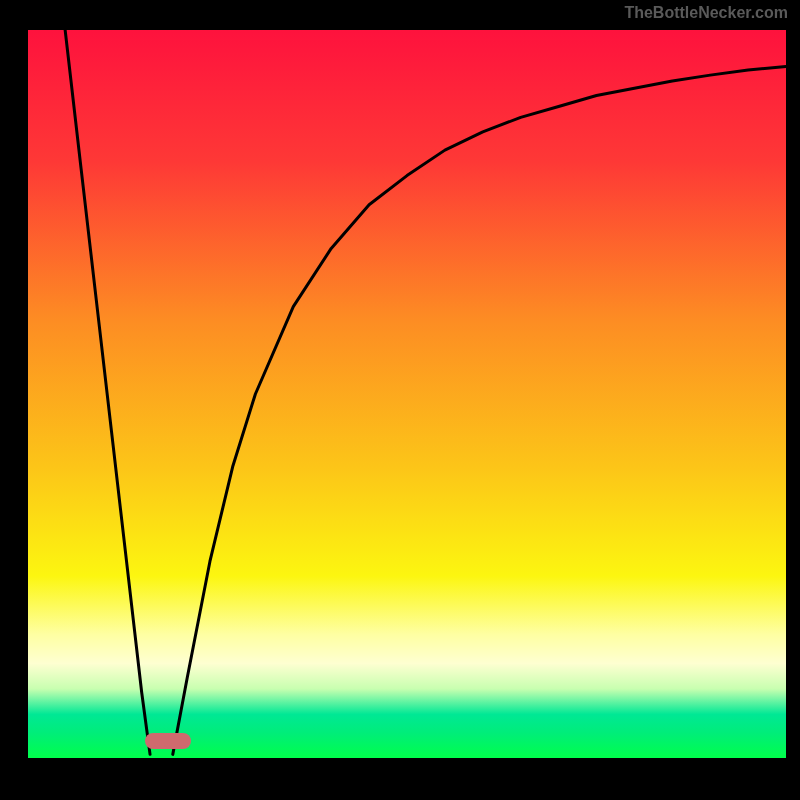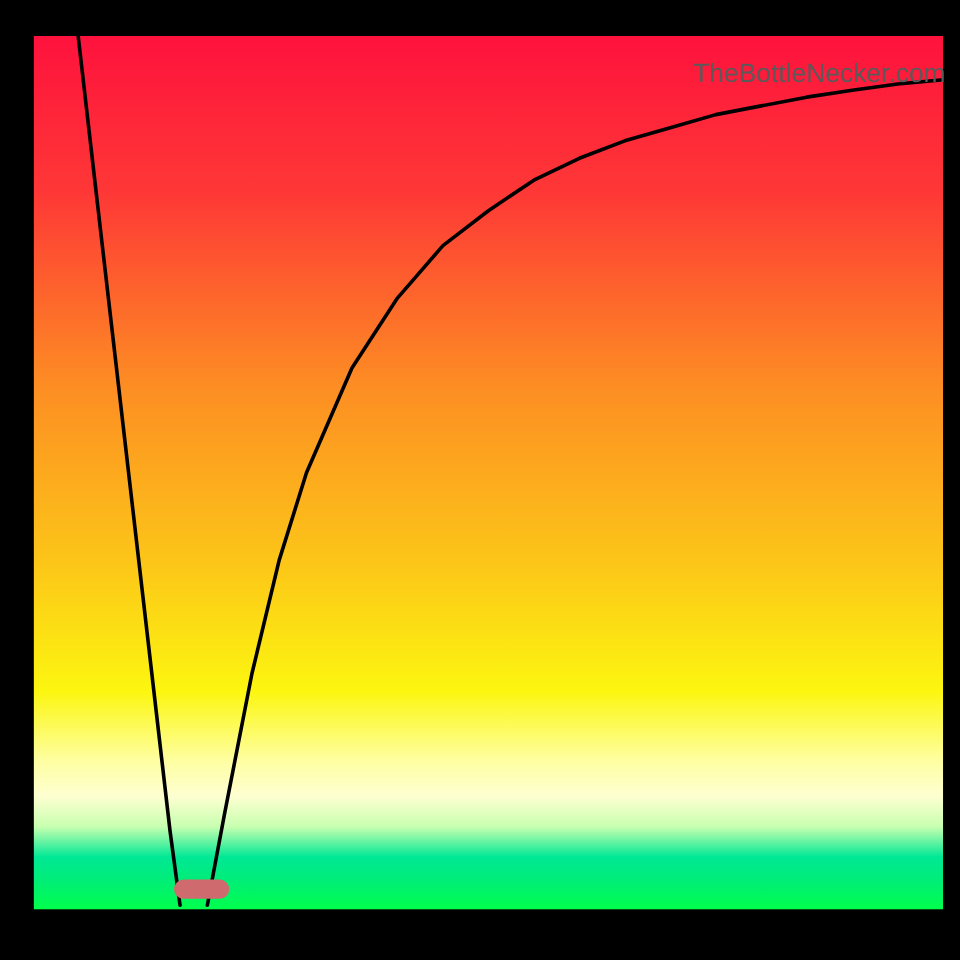--- a/index.html
+++ b/index.html
@@ -9,24 +9,23 @@
     background: #000;
     position: relative;
     overflow: hidden;
     font-family: Arial, Helvetica, sans-serif;
   }
   .attribution {
     position: absolute;
     top: 4px;
     right: 12px;
     color: #5a5a5a;
-    font-size: 22px;
-    font-weight: 400;
+    font-size: 16px;
+    font-weight: 700;
     z-index: 10;
-    margin-top: 44px;
   }
   .plot-frame {
     position: absolute;
     left: 28px;
     top: 30px;
     width: 758px;
     height: 728px;
     background: #000;
   }
   .gradient-bg {

